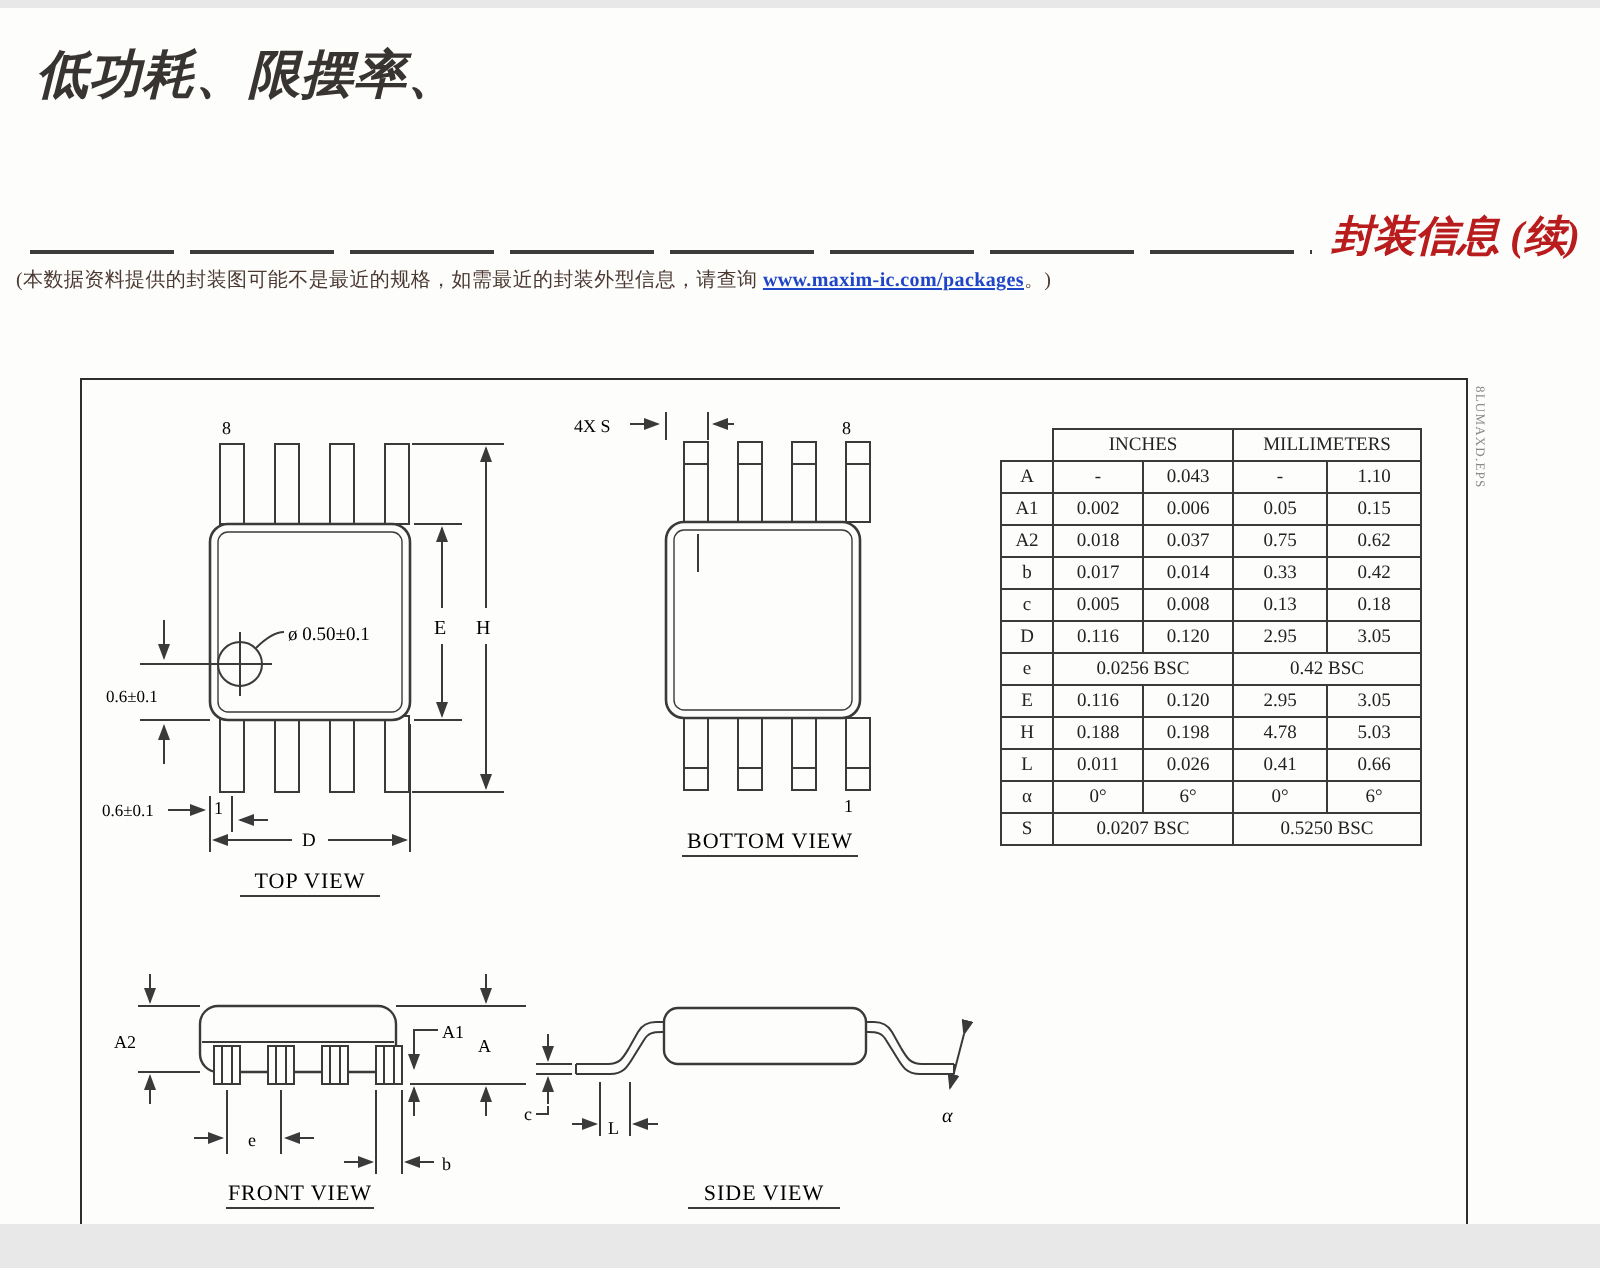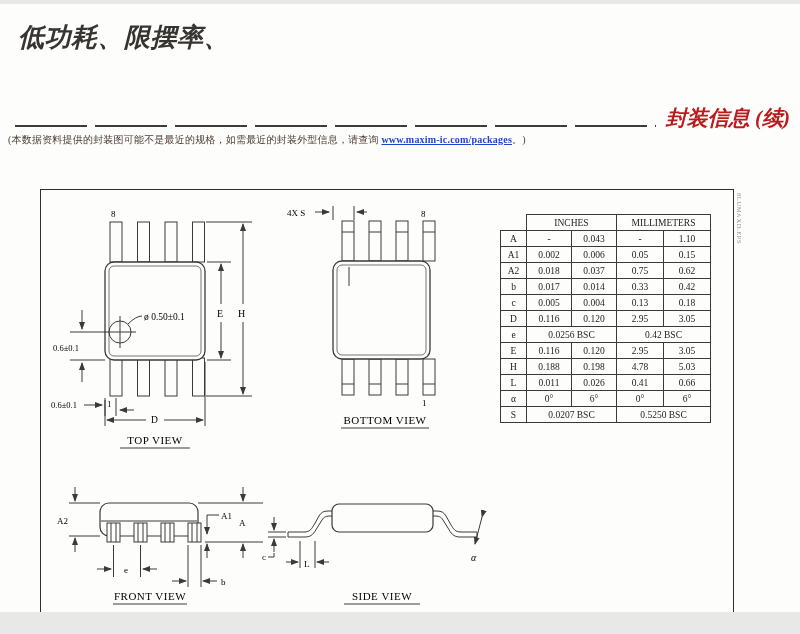--- a/index.html
+++ b/index.html
@@ -332,21 +332,21 @@
     <tr>
       <td>b</td>
       <td>0.017</td>
       <td>0.014</td>
       <td>0.33</td>
       <td>0.42</td>
     </tr>
     <tr>
       <td>c</td>
       <td>0.005</td>
-      <td>0.004</td>
+      <td>0.008</td>
       <td>0.13</td>
       <td>0.18</td>
     </tr>
     <tr>
       <td>D</td>
       <td>0.116</td>
       <td>0.120</td>
       <td>2.95</td>
       <td>3.05</td>
     </tr>

